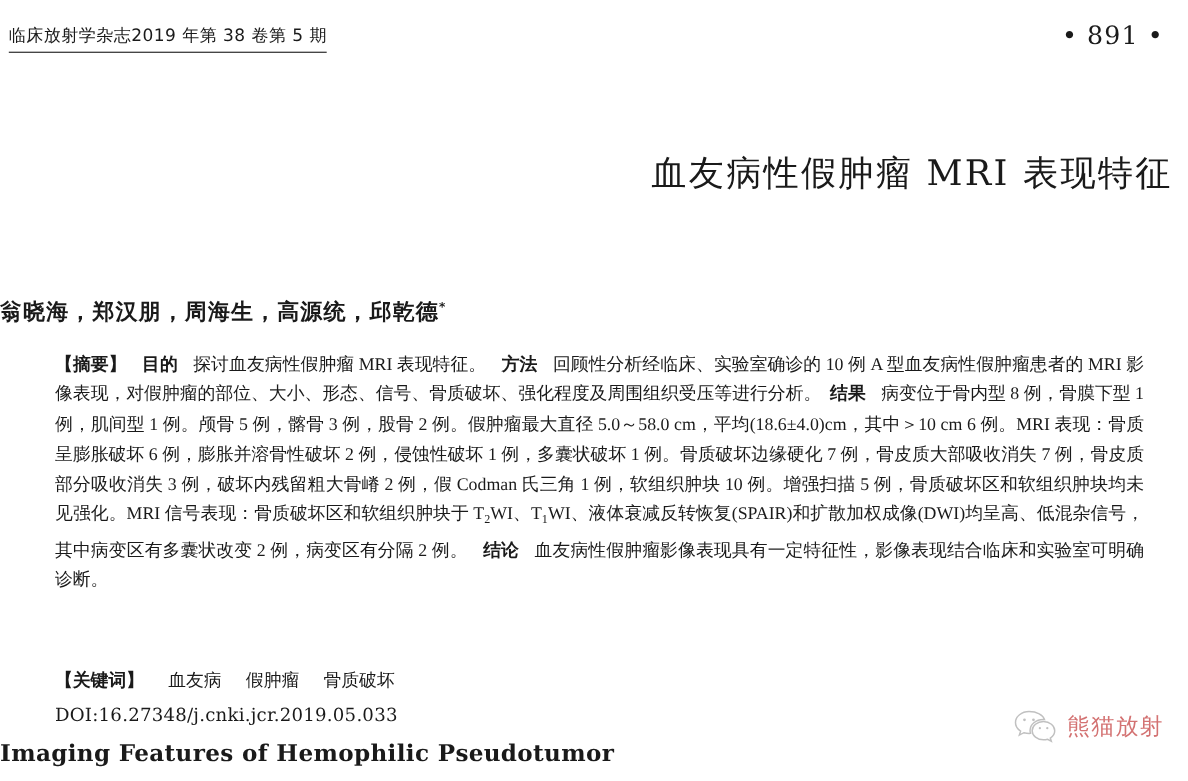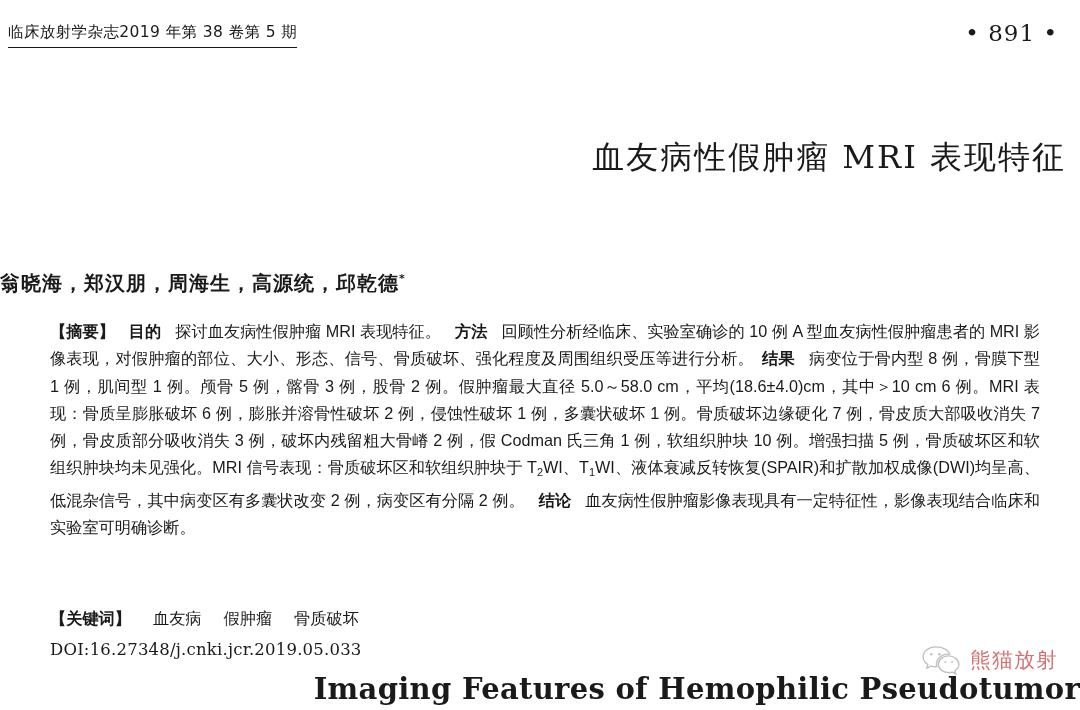--- a/index.html
+++ b/index.html
@@ -94,21 +94,21 @@
   
   .abstract {
     position: absolute;
     top: 318px;
     left: 50px;
     width: 990px;
     font-size: 16.2px;
     line-height: 27.3px;
     text-align: justify;
     text-justify: inter-character;
-    font-family: Liberation Sans, sans-serif;
+    font-family: Liberation Serif, serif;
   }
   .abstract .lbl {
     font-weight: bold;
   }
   .abstract .gap {
     display: inline-block;
     width: 14px;
   }
   .abstract .gap-sm {
     display: inline-block;
@@ -150,22 +150,22 @@
     letter-spacing: 0.2px;
     white-space: nowrap;
   }
 
   
   .en-title {
     position: absolute;
     top: 672px;
     left: 0;
     width: 1080px;
-    text-align: right;
-    font-size: 29px;
+    text-align: left;
+    font-size: 21px;
     font-weight: bold;
     letter-spacing: 0.3px;
     white-space: nowrap;
   }
 
   
   .watermark {
     position: absolute;
     top: 644px;
     right: 22px;

